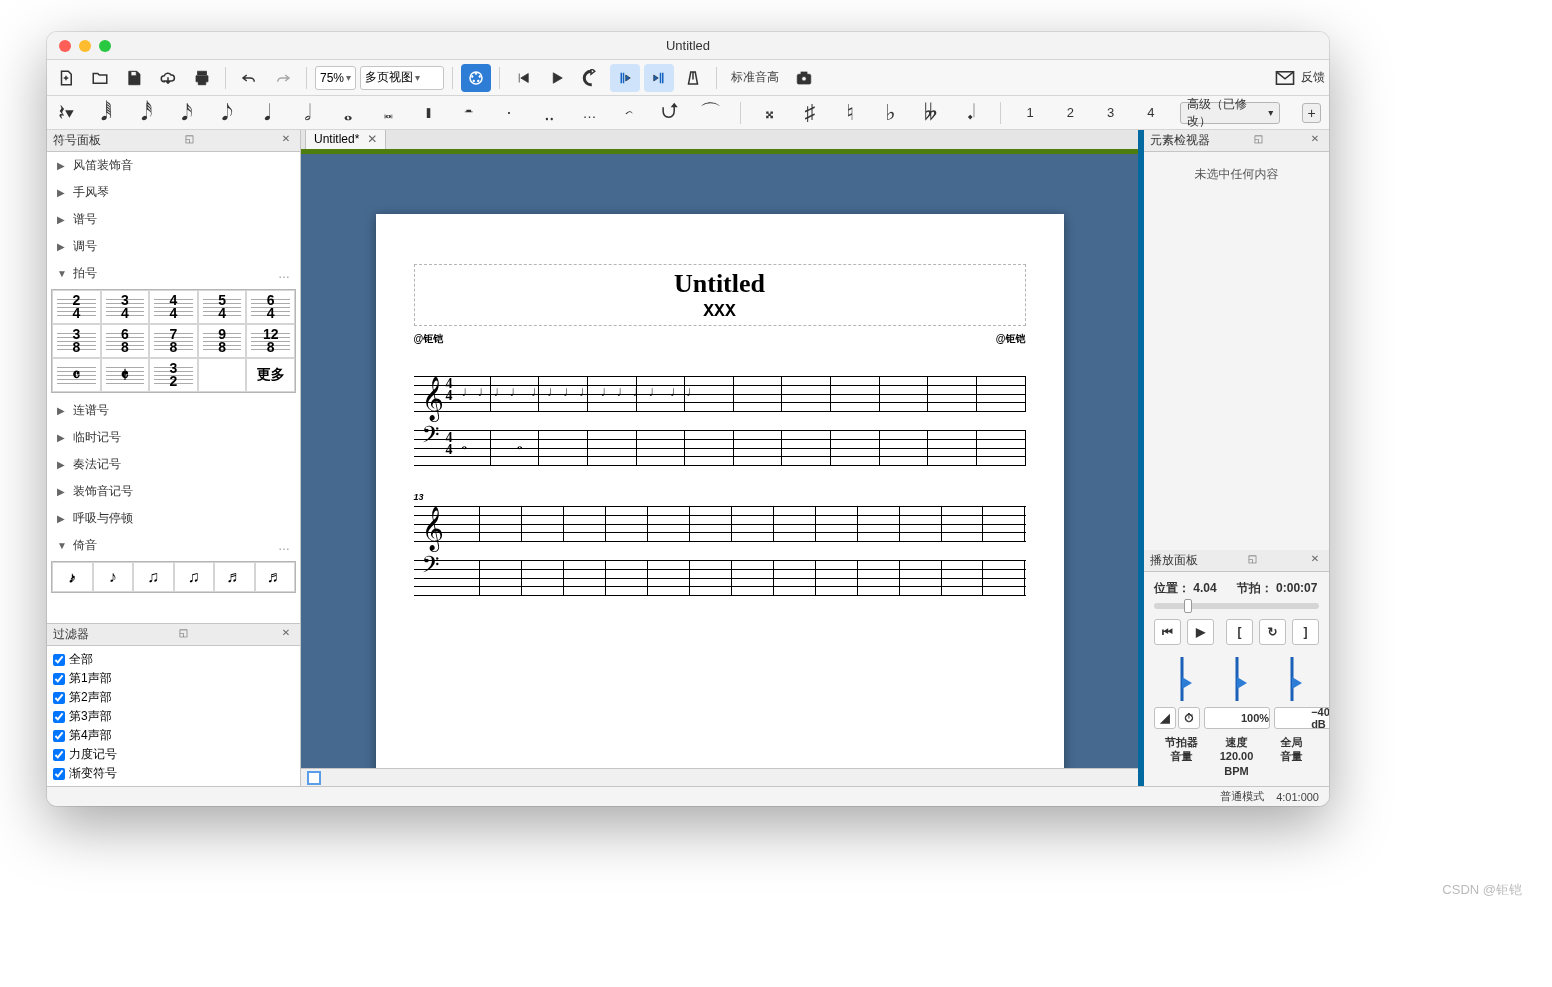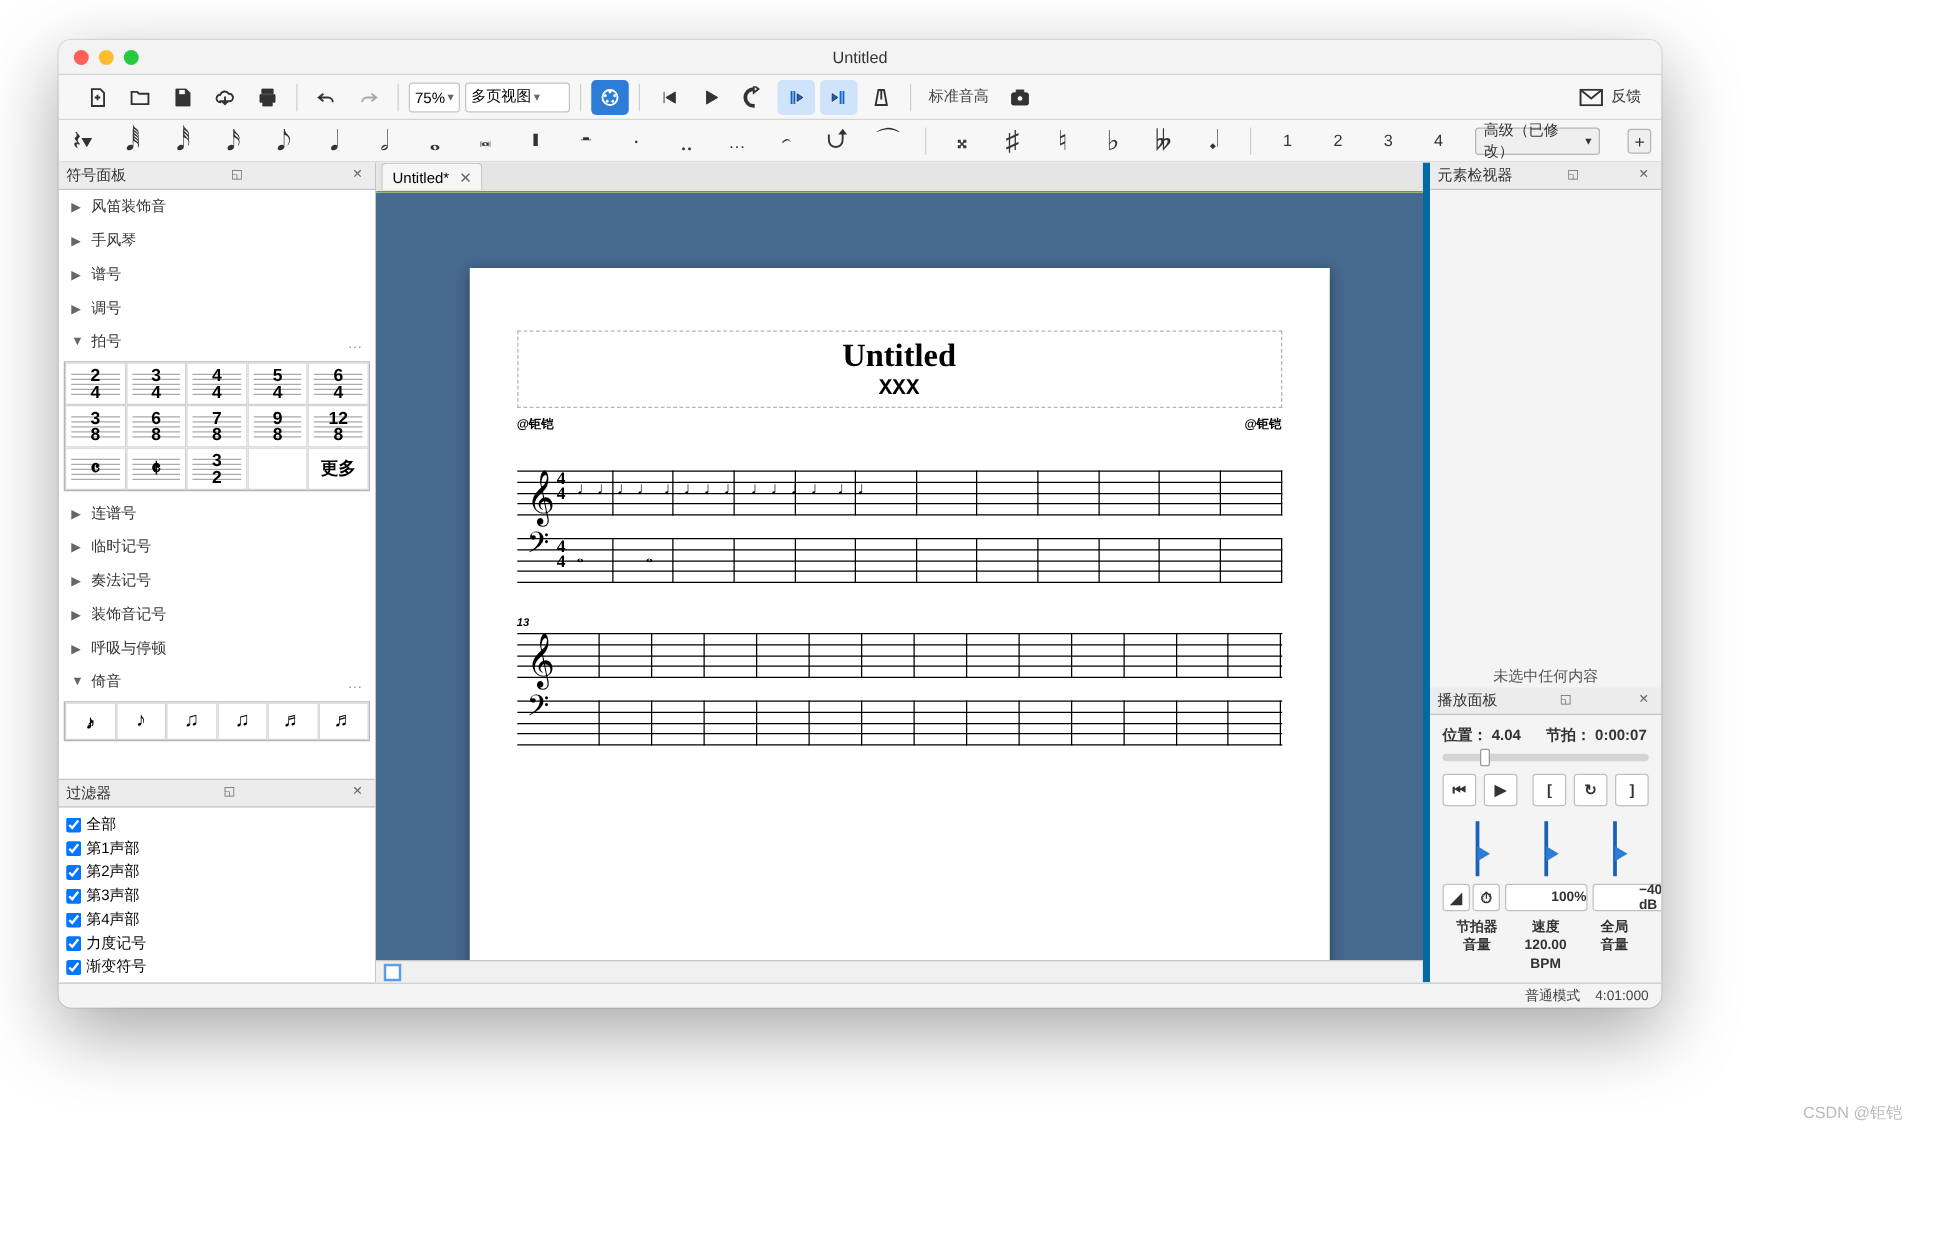--- a/index.html
+++ b/index.html
@@ -4,21 +4,21 @@
 <style>
 * { box-sizing: border-box; margin: 0; padding: 0; font-family: -apple-system, "Helvetica Neue", Arial, sans-serif; }
 body { background: #fff; width: 1552px; height: 987px; position: relative; }
 .win-shadow { position: absolute; left: 47px; top: 32px; width: 1282px; height: 774px; border-radius: 10px; background: #fff; box-shadow: 0 20px 60px rgba(0,0,0,.35), 0 0 0 1px rgba(0,0,0,.1); overflow: hidden; display: flex; flex-direction: column; }
 .titlebar { height: 28px; background: #f3f3f3; border-bottom: 1px solid #d5d5d5; display: flex; align-items: center; position: relative; }
 .traffic { position: absolute; left: 12px; display: flex; gap: 8px; }
 .dot { width: 12px; height: 12px; border-radius: 50%; }
 .dot.r { background: #ff5f57; } .dot.y { background: #febc2e; } .dot.g { background: #28c840; }
 .title-center { width: 100%; text-align: center; font-size: 13px; color: #333; }
 
-.toolbar1 { height: 36px; background: #f7f7f7; border-bottom: 1px solid #d5d5d5; display: flex; align-items: center; padding: 0 16px; gap: 4px; }
+.toolbar1 { height: 36px; background: #f7f7f7; border-bottom: 1px solid #d5d5d5; display: flex; align-items: center; padding: 0 4px; gap: 4px; }
 .toolbar1 .sep { width: 1px; height: 22px; background: #d0d0d0; margin: 0 4px; }
 .tbtn { width: 30px; height: 28px; border: none; background: transparent; border-radius: 4px; display: flex; align-items: center; justify-content: center; cursor: pointer; color: #333; }
 .tbtn svg { width: 18px; height: 18px; fill: #333; stroke: #333; }
 .zoom-select { height: 24px; font-size: 12px; border: 1px solid #c5c5c5; border-radius: 3px; padding: 0 4px; display: flex; align-items: center; gap: 2px; background: #fff; }
 .zoom-select .tri { font-size: 10px; color: #666; }
 .active-blue { background: #2d7cd6 !important; }
 .active-blue svg { fill: #fff; stroke: #fff; }
 .active-light { background: #cfe4fa !important; }
 .tool-text { font-size: 12px; color: #444; padding: 0 6px; }
 .feedback { margin-left: auto; display: flex; align-items: center; gap: 6px; font-size: 12px; color: #333; cursor: pointer; }
@@ -48,21 +48,21 @@
 .more-cell { font-family: -apple-system, sans-serif; font-weight: normal; font-size: 12px; }
 .pal-grid.g6 { grid-template-columns: repeat(6, 1fr); }
 .pal-grid.g6 .cell { height: 30px; font-size: 16px; }
 
 .filter-panel { border-top: 1px solid #c5c5c5; }
 .filter-list { font-size: 12px; padding: 4px 6px; max-height: 140px; overflow: hidden; }
 .filter-list label { display: flex; align-items: center; gap: 4px; padding: 1px 0; cursor: pointer; }
 .filter-list input { width: 12px; height: 12px; }
 
 .center-col { flex: 1; display: flex; flex-direction: column; background: #f3f3f3; position: relative; }
-.tab-strip { height: 24px; background: #e5e5e5; border-bottom: 1px solid #4d7c0f; display: flex; align-items: flex-start; padding-left: 4px; }
+.tab-strip { height: 24px; background: #e5e5e5; border-bottom: 5px solid #4d7c0f; display: flex; align-items: flex-end; padding-left: 4px; }
 .tab { height: 22px; background: #f6f6f6; border: 1px solid #c0c0c0; border-bottom: none; border-radius: 4px 4px 0 0; padding: 0 8px; display: flex; align-items: center; gap: 8px; font-size: 12px; cursor: pointer; }
 .tab .x { font-size: 12px; color: #666; cursor: pointer; }
 .score-viewport { flex: 1; background: #46698f; overflow: auto; display: flex; justify-content: center; padding-top: 60px; position: relative; }
 .page { width: 688px; height: 1050px; background: #fff; box-shadow: 0 2px 10px rgba(0,0,0,.4); padding: 50px 38px; position: relative; }
 .page .frame { border: 1px dashed #b5b5b5; padding: 4px 0; text-align: center; }
 .page .score-title { font-family: "Times New Roman", serif; font-size: 26px; font-weight: bold; }
 .page .score-sub { font-family: Liberation Mono, monospace; font-size: 18px; font-weight: bold; margin-top: 2px; }
 .credit-l { position: absolute; left: 38px; top: 118px; font-size: 10px; font-weight: bold; }
 .credit-r { position: absolute; right: 38px; top: 118px; font-size: 10px; font-weight: bold; }
 .staff-sys { margin-top: 40px; }
@@ -75,21 +75,21 @@
 .bar-divs div { flex: 1; border-right: 1px solid #000; }
 .bar-divs div:first-child { flex: 1.6; }
 .meas-num { position: absolute; left: 0; top: -14px; font-size: 9px; font-style: italic; font-weight: bold; }
 .notes-ov { position: absolute; left: 48px; top: 8px; font-family: serif; font-size: 14px; letter-spacing: 2px; }
 .ts-44 { position: absolute; left: 32px; top: 2px; font-family: serif; font-size: 14px; font-weight: bold; line-height: 0.85; text-align: center; }
 
 .hscroll-track { height: 18px; background: #f0f0f0; border-top: 1px solid #c5c5c5; position: relative; }
 .page-thumb { position: absolute; left: 6px; top: 2px; width: 14px; height: 14px; border: 2px solid #5a9de8; background: #fff; }
 
 .right-col { width: 191px; display: flex; flex-direction: column; border-left: 6px solid #0369a1; background: #f4f4f4; }
-.inspector-body { flex: 1; display: flex; align-items: flex-end; justify-content: center; padding-top: 14px; font-size: 12px; color: #555; }
+.inspector-body { flex: 1; display: flex; align-items: flex-start; justify-content: center; padding-top: 14px; font-size: 12px; color: #555; }
 .play-panel-body { padding: 8px 10px; font-size: 12px; color: #333; font-weight: bold; }
 .play-row { display: flex; gap: 20px; margin-bottom: 6px; }
 .play-slider { width: 100%; height: 6px; background: #d5d5d5; border-radius: 3px; position: relative; margin-bottom: 10px; }
 .play-slider .knob { position: absolute; left: 30px; top: -4px; width: 8px; height: 14px; background: #fff; border: 1px solid #999; border-radius: 2px; }
 .play-controls { display: flex; gap: 6px; margin-bottom: 12px; }
 .pc-btn { width: 28px; height: 26px; border: 1px solid #c0c0c0; border-radius: 3px; background: #fff; display: flex; align-items: center; justify-content: center; cursor: pointer; font-size: 12px; }
 .dials { display: flex; justify-content: space-around; margin-bottom: 6px; }
 .dial { width: 30px; height: 44px; position: relative; }
 .dial .stem { position: absolute; left: 50%; top: 0; width: 3px; height: 100%; background: #1a5fb8; transform: translateX(-50%); }
 .dial .flag { position: absolute; left: 50%; top: 20px; width: 0; height: 0; border-top: 6px solid transparent; border-bottom: 6px solid transparent; border-left: 10px solid #2d7cd6; }

